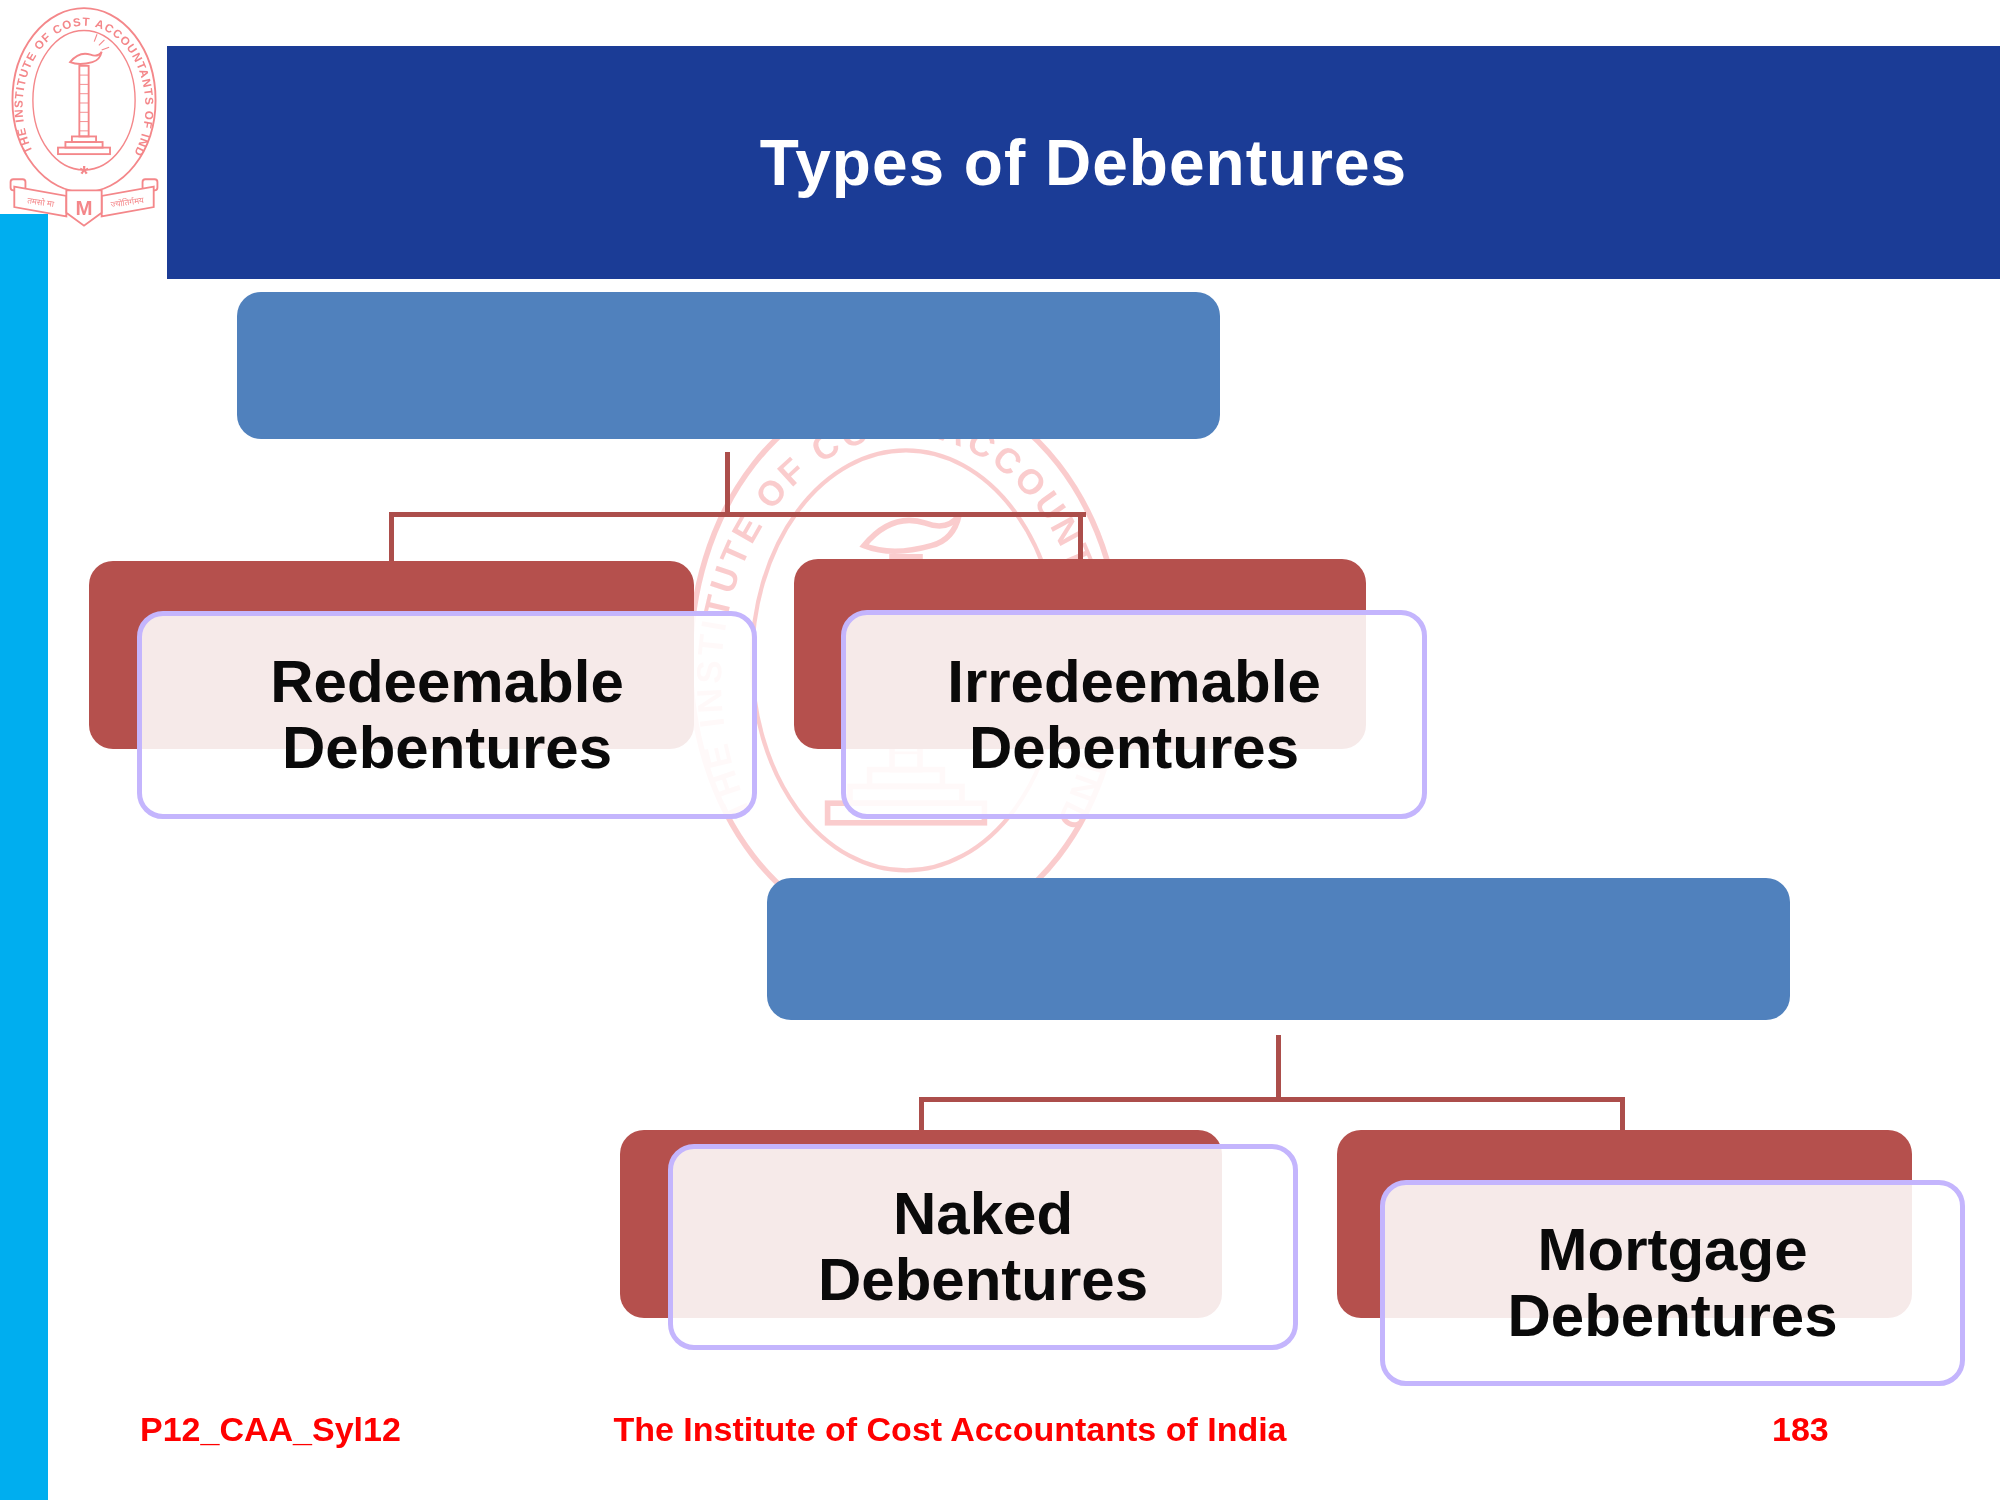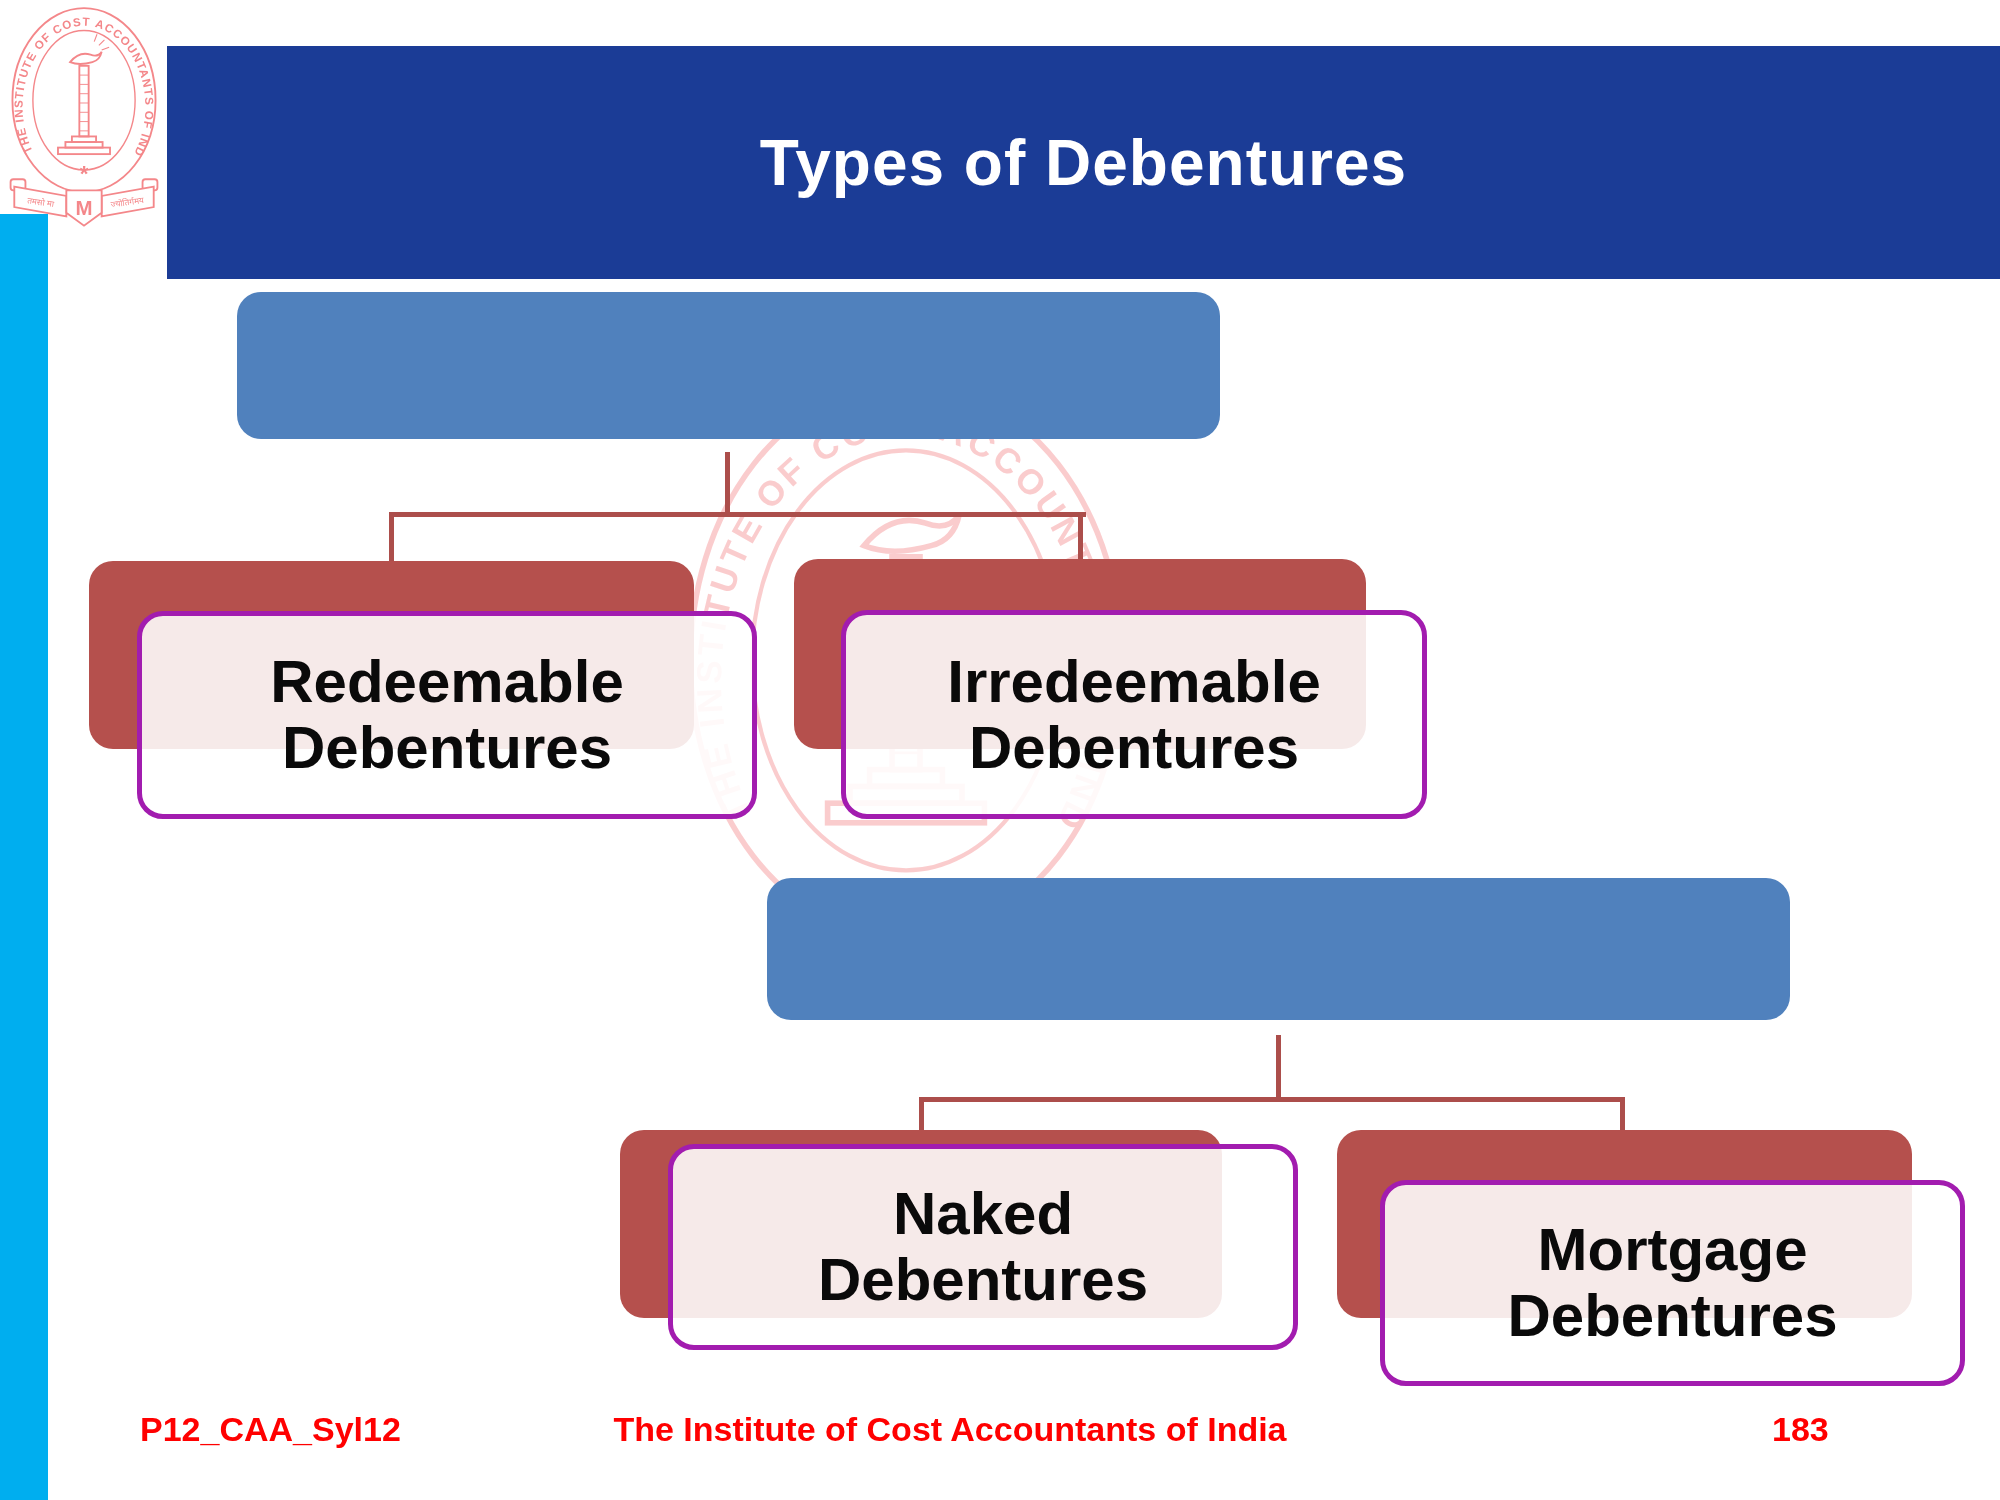--- a/index.html
+++ b/index.html
@@ -30,21 +30,21 @@
   .c8{left:1620px;top:1097px;width:5px;height:38px;}
   
   .back{position:absolute;border-radius:24px;z-index:3;}
   .back.blue{background:#5081BD;}
   .back.red{background:#B5504D;}
   .front{
     position:absolute;border-radius:26px;background:rgba(255,255,255,0.88);
     display:flex;align-items:center;justify-content:center;text-align:center;z-index:3;
   }
   .front.blue{border:5px solid #4A79B2;}
-  .front.red{border:5px solid #a21caf;}
+  .front.red{border:5px solid #c4b5fd;}
   .label{font-weight:bold;color:#0A0A0A;white-space:pre-line;line-height:1.1;}
   .label.big{font-size:64px;}
   .label.sub{font-size:60px;}
   .p-back{left:237px;top:292px;width:983px;height:147px;}
   .p-front{left:275px;top:330px;width:1000px;height:150px;}
   .r-back{left:89px;top:561px;width:605px;height:188px;}
   .r-front{left:137px;top:611px;width:610px;height:198px;}
   .i-back{left:794px;top:559px;width:572px;height:190px;}
   .i-front{left:841px;top:610px;width:576px;height:199px;}
   .s-back{left:767px;top:878px;width:1023px;height:142px;}

